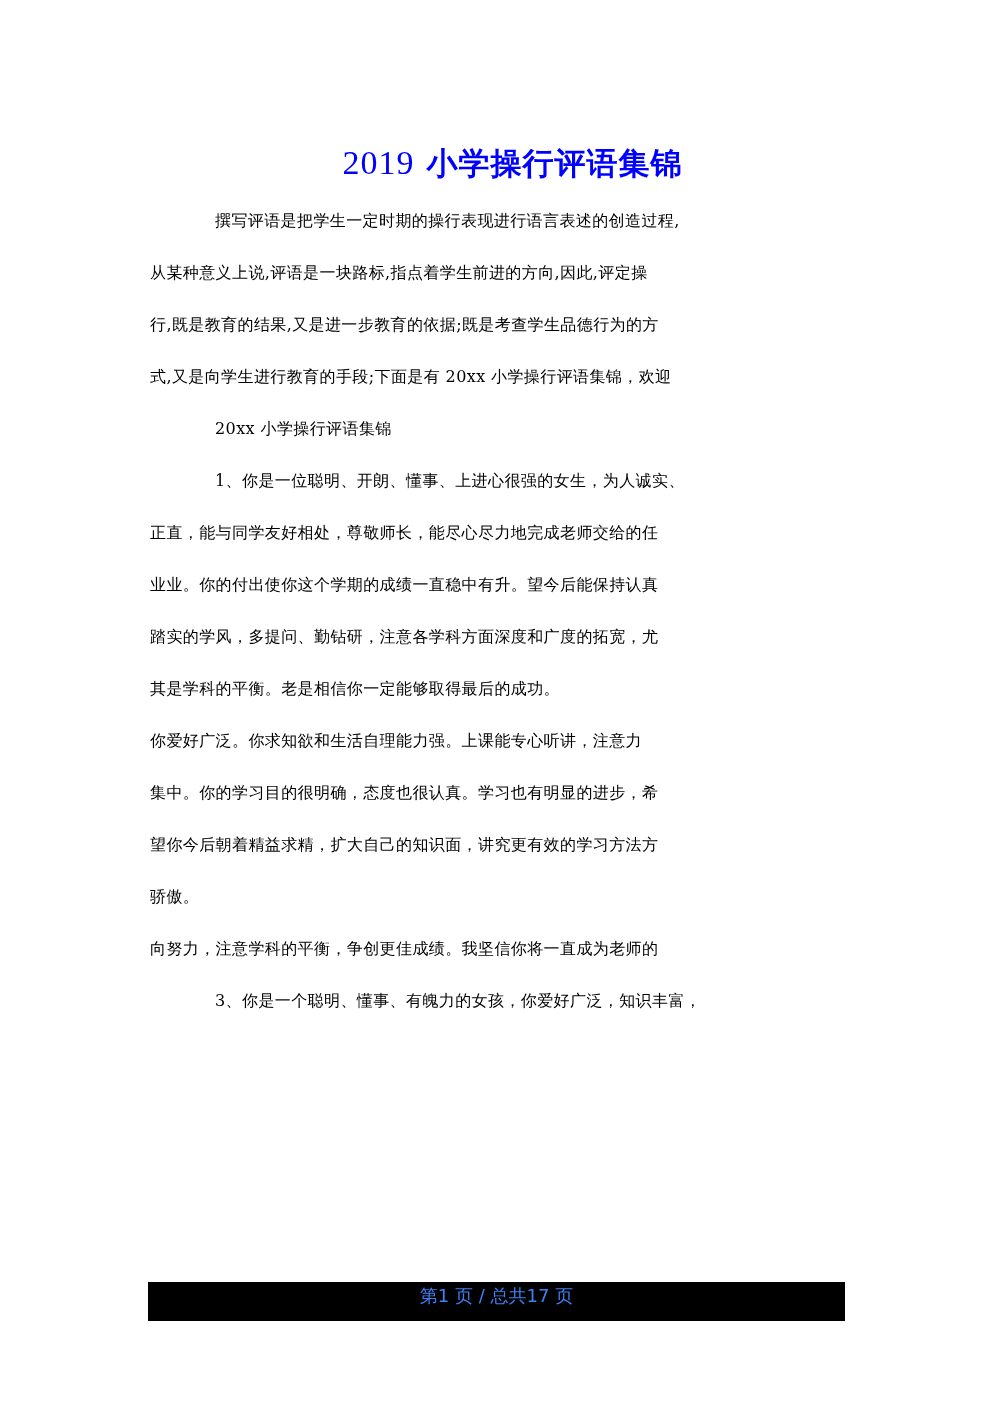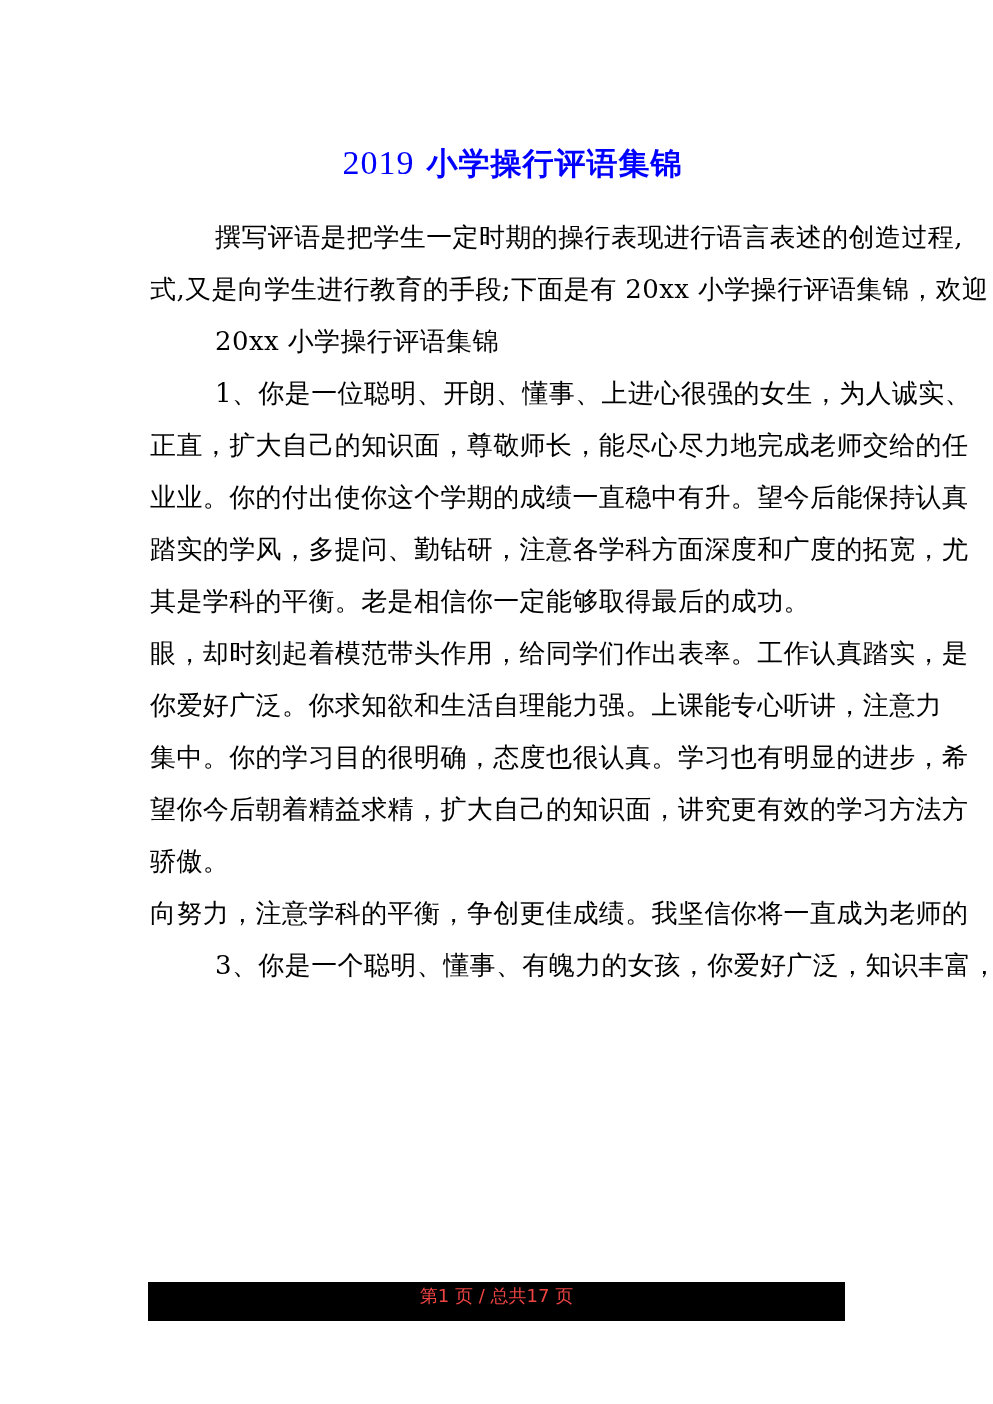--- a/index.html
+++ b/index.html
@@ -33,24 +33,24 @@
       color: #0000FF;
       letter-spacing: 1px;
     }
     .title .year {
       font-family: "Liberation Serif", "DejaVu Serif", serif;
       font-weight: normal;
       font-size: 34px;
     }
     .body {
       position: absolute;
-      top: 211px;
+      top: 195px;
       left: 150px;
       width: 690px;
-      font-size: 26px;
+      font-size: 16px;
       line-height: 52px;
       letter-spacing: 0.4px;
     }
     .line {
       display: block;
       white-space: nowrap;
       height: 52px;
     }
     .indent {
       padding-left: 65px;
@@ -61,53 +61,54 @@
       top: 1282px;
       width: 697px;
       height: 39px;
       background: #000000;
       color: #ffffff;
       text-align: center;
       font-family: "DejaVu Sans", "Liberation Sans", sans-serif;
       font-size: 18px;
       line-height: 28px;
     }
-    .footer-bar span { color: #ef4444; }
+    .footer-bar span { color: #3b82f6; }
   </style>
 </head>
 <body>
 
 <div class="page">
 
   <h1 class="title" style="margin:16px;">
     <span class="year">2019</span>
     <span class="title-text">小学操行评语集锦</span>
   </h1>
 
   <div class="body">
 
     <div>
       <span class="line indent">撰写评语是把学生一定时期的操行表现进行语言表述的创造过程,</span>
+      <span class="line">从某种意义上说,评语是一块路标,指点着学生前进的方向,因此,评定操</span>
+      <span class="line">行,既是教育的结果,又是进一步教育的依据;既是考查学生品德行为的方</span>
       <span class="line">式,又是向学生进行教育的手段;下面是有 20xx 小学操行评语集锦，欢迎</span>
     </div>
 
     <div>
       <span class="line indent">20xx 小学操行评语集锦</span>
     </div>
 
     <div>
       <span class="line indent">1、你是一位聪明、开朗、懂事、上进心很强的女生，为人诚实、</span>
-      <span class="line">正直，扩大自己的知识面，尊敬师长，能尽心尽力地完成老师交给的任</span>
+      <span class="line">正直，能与同学友好相处，尊敬师长，能尽心尽力地完成老师交给的任</span>
       <span class="line">业业。你的付出使你这个学期的成绩一直稳中有升。望今后能保持认真</span>
       <span class="line">踏实的学风，多提问、勤钻研，注意各学科方面深度和广度的拓宽，尤</span>
       <span class="line">其是学科的平衡。老是相信你一定能够取得最后的成功。</span>
     </div>
 
     <div>
-      <span class="line">眼，却时刻起着模范带头作用，给同学们作出表率。工作认真踏实，是</span>
       <span class="line">你爱好广泛。你求知欲和生活自理能力强。上课能专心听讲，注意力</span>
       <span class="line">集中。你的学习目的很明确，态度也很认真。学习也有明显的进步，希</span>
       <span class="line">望你今后朝着精益求精，扩大自己的知识面，讲究更有效的学习方法方</span>
       <span class="line">骄傲。</span>
       <span class="line">向努力，注意学科的平衡，争创更佳成绩。我坚信你将一直成为老师的</span>
     </div>
 
     <div>
       <span class="line indent">3、你是一个聪明、懂事、有魄力的女孩，你爱好广泛，知识丰富，</span>
     </div>

